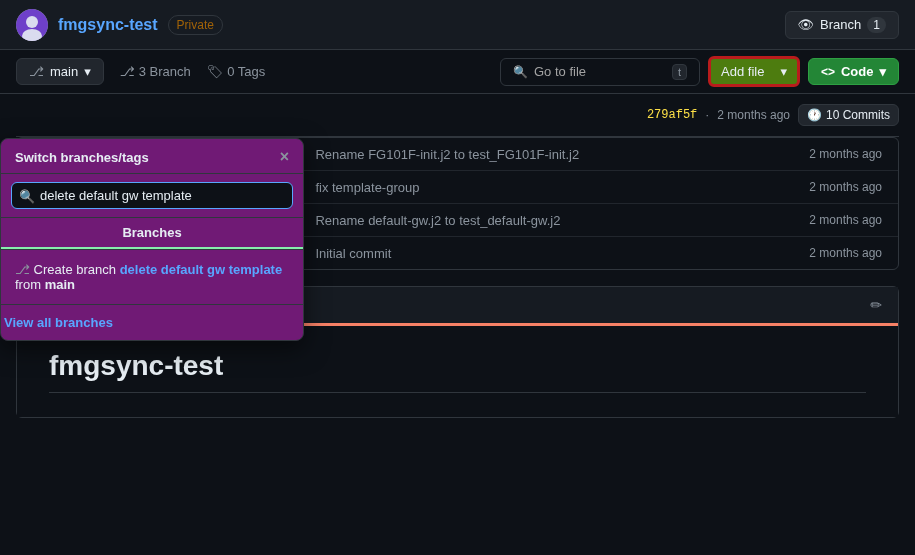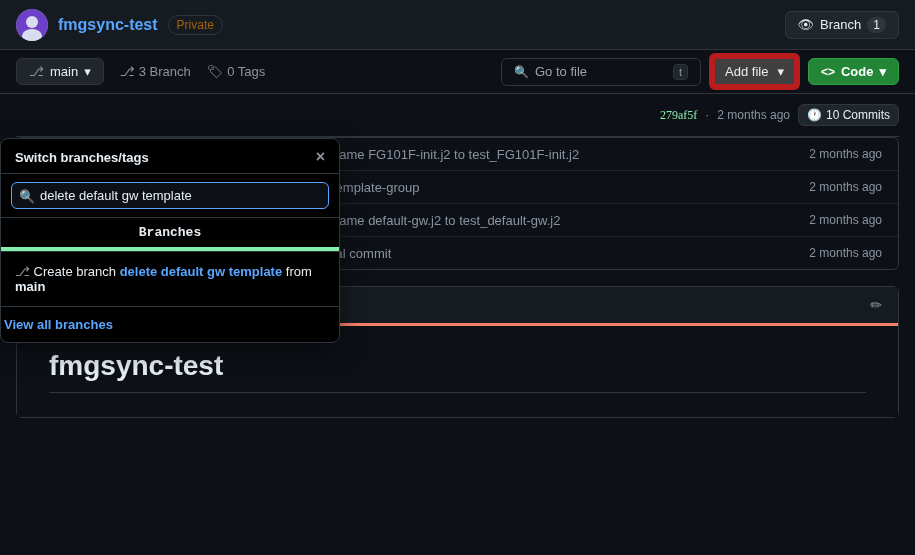--- a/index.html
+++ b/index.html
@@ -130,28 +130,28 @@
     .kbd-shortcut {
       background: #21262d;
       border: 1px solid #30363d;
       border-radius: 4px;
       padding: 1px 5px;
       font-size: 11px;
       color: #8b949e;
       margin-left: auto;
     }
     .add-file-btn {
-      background: #404040;
-      border: 6px solid #b91c1c;
+      background: #4d7c0f;
+      border: 3px solid #b91c1c;
       border-radius: 6px;
       color: #e6edf3;
       padding: 5px 10px;
       display: flex;
       align-items: center;
-      gap: 9px;
+      gap: 16px;
       cursor: pointer;
       font-size: 13px;
     }
     .code-btn {
       background: #238636;
       border: 1px solid #2ea043;
       border-radius: 6px;
       color: #fff;
       padding: 5px 12px;
       display: flex;
@@ -172,21 +172,21 @@
     .commit-row {
       display: flex;
       align-items: center;
       justify-content: flex-end;
       padding: 10px 0;
       border-bottom: 1px solid #30363d;
       font-size: 12px;
       color: #8b949e;
       gap: 8px;
     }
-    .commit-hash { color: #86efac; font-family: Liberation Serif, serif; }
+    .commit-hash { color: #fde047; font-family: Liberation Mono, monospace; }
     .commits-link {
       color: #e6edf3;
       text-decoration: none;
       display: flex;
       align-items: center;
       gap: 4px;
       border: 1px solid #30363d;
       border-radius: 6px;
       padding: 3px 8px;
       background: #21262d;
@@ -243,22 +243,22 @@
       color: #e6edf3;
       border-bottom: 1px solid #30363d;
       padding-bottom: 10px;
     }
 
     
     .dropdown-overlay {
       position: absolute;
       top: 44px;
       left: 0;
-      width: 340px;
-      background: #000000;
+      width: 304px;
+      background: #701a75;
       border: 1px solid #30363d;
       border-radius: 8px;
       box-shadow: 0 8px 24px rgba(0,0,0,0.5);
       z-index: 100;
     }
     .dropdown-header {
       display: flex;
       align-items: center;
       justify-content: space-between;
       padding: 10px 14px 8px;
@@ -306,22 +306,21 @@
       flex: 1;
       text-align: center;
       padding: 7px;
       font-size: 13px;
       cursor: pointer;
       color: #e6edf3;
       border-bottom: 2px solid transparent;
     }
     .dropdown-tab.active {
       font-weight: 600;
-      border-bottom: 4px solid #86efac;
-      font-family: Liberation Mono, monospace;
+      border-bottom: 2px solid #86efac;
     }
     .dropdown-create {
       padding: 12px 14px;
       font-size: 13px;
       color: #e6edf3;
       cursor: pointer;
       border-bottom: 1px solid #30363d;
     }
     .dropdown-view-all {
       padding: 10px 3px;

